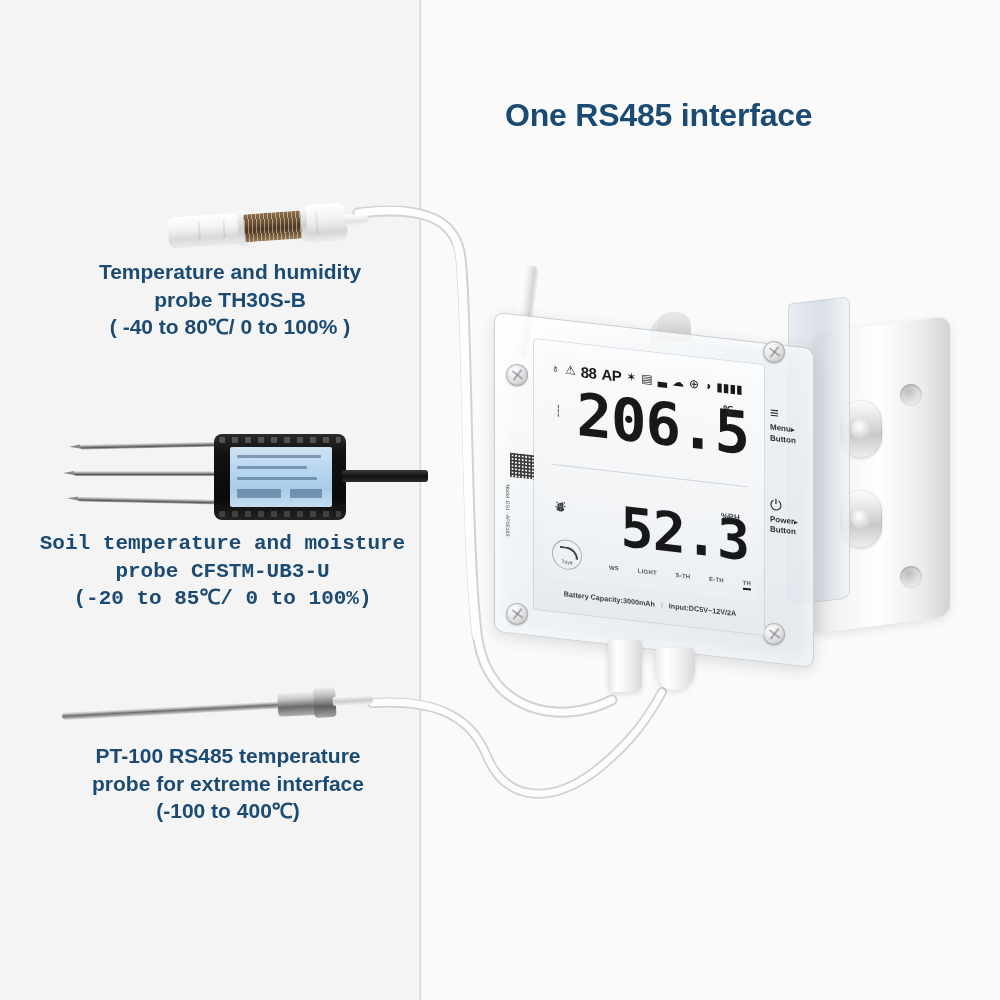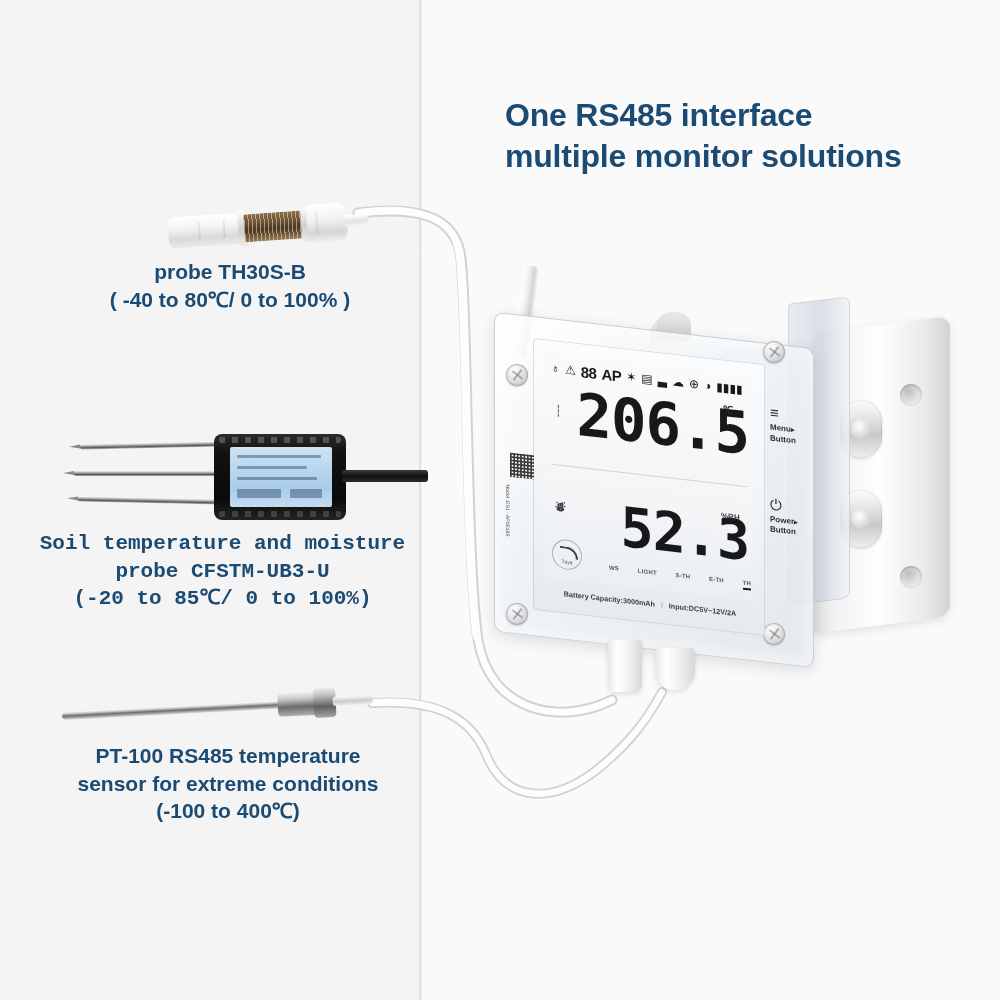--- a/index.html
+++ b/index.html
@@ -560,21 +560,20 @@
 <body>
 
 <div id="page">
 
   <div class="bg-left"></div>
   <div class="bg-right"></div>
   <div class="divider"></div>
 
   <div class="headline">
     <span class="l1">One RS485 interface</span>
-    <span class="l2">multiple monitor solutions</span>
   </div>
 
   <svg class="cable-svg" viewBox="0 0 1000 1000">
 
     <path d="M 358,213 C 418,206 452,216 460,252 C 468,292 466,560 478,640
              C 490,712 560,726 612,700" fill="none" stroke="#d2d2d2" stroke-width="11" stroke-linecap="round"></path>
     <path d="M 358,213 C 418,206 452,216 460,252 C 468,292 466,560 478,640
              C 490,712 560,726 612,700" fill="none" stroke="#fdfdfd" stroke-width="7" stroke-linecap="round"></path>
     <path d="M 360,210 C 416,203 448,213 456,250 C 464,290 462,558 474,638" fill="none" stroke="#ffffff" stroke-width="2.4" stroke-linecap="round" opacity=".95"></path>
 
@@ -588,20 +587,21 @@
   <div id="probe-th">
     <div class="th-body"></div>
     <div class="th-ring a"></div>
     <div class="th-mesh"></div>
     <div class="th-ring b"></div>
     <div class="th-cap"></div>
     <div class="th-tail"></div>
   </div>
 
   <div class="caption" id="cap-1">
+    <span class="line">Temperature and humidity</span>
     <span class="line">probe TH30S-B</span>
     <span class="line">( -40 to 80℃/ 0 to 100% )</span>
   </div>
 
   <div id="probe-soil">
     <div class="soil-prong p1"></div>
     <div class="soil-prong p2"></div>
     <div class="soil-prong p3"></div>
     <div class="soil-body">
       <div class="soil-label">
@@ -623,21 +623,21 @@
 
   <div id="probe-pt">
     <div class="pt-rod"></div>
     <div class="pt-hex"></div>
     <div class="pt-nut"></div>
     <div class="pt-tail"></div>
   </div>
 
   <div class="caption" id="cap-3">
     <span class="line">PT-100 RS485 temperature</span>
-    <span class="line">sensor for extreme conditions</span>
+    <span class="line">probe for extreme interface</span>
     <span class="line">(-100 to 400℃)</span>
   </div>
 
   <div class="bracket"></div>
   <div class="bracket-hole h1"></div>
   <div class="bracket-hole h2"></div>
   <div class="bracket-knob k1"></div>
   <div class="bracket-knob k2"></div>
 
   <div class="antenna"></div>

